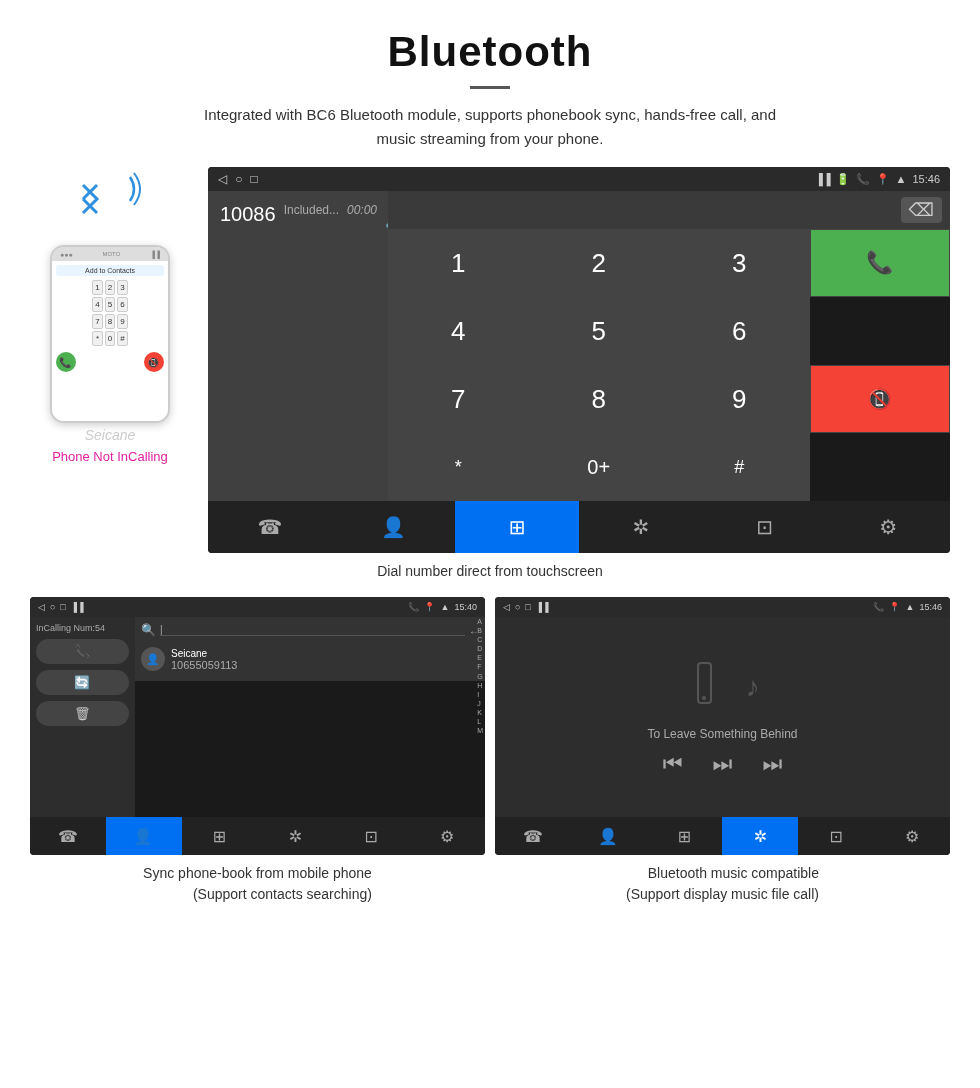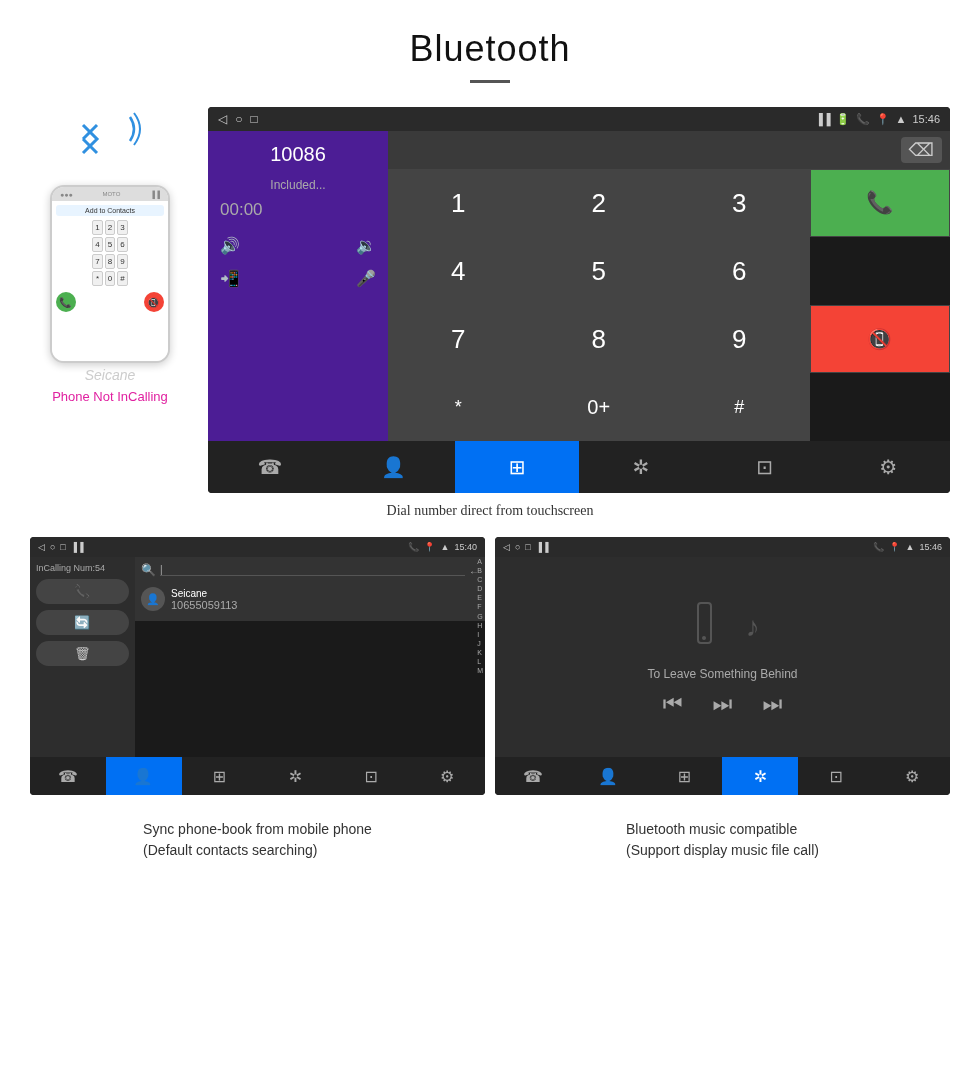--- a/index.html
+++ b/index.html
@@ -10,22 +10,22 @@
       min-height: 1088px;
       overflow-x: hidden;
     }
 
     
     .header {
       text-align: center;
       padding: 28px 20px 10px;
     }
     .header h1 {
-      font-size: 36px;
-      font-weight: normal;
+      font-size: 42px;
+      font-weight: bold;
       color: #111;
       letter-spacing: 1px;
     }
     .header-divider {
       width: 40px;
       height: 3px;
       background: #555;
       margin: 10px auto 14px;
     }
     .header-desc {
@@ -190,41 +190,42 @@
       font-size: 12px;
     }
     .status-right {
       display: flex;
       gap: 6px;
       align-items: center;
       color: #ccc;
       font-size: 11px;
     }
     .dialer-left {
-      background: #4c1d95;
+      background: #404040;
       width: 180px;
       padding: 12px;
       display: flex;
-      flex-direction: column;
+      flex-direction: row;
       gap: 8px;
     }
     .dialer-number {
       color: #fff;
       font-size: 20px;
       text-align: center;
       margin-bottom: 4px;
     }
     .dialer-status {
       color: #aaa;
       font-size: 12px;
       text-align: center;
     }
     .dialer-timer {
       color: #aaa;
-      font-size: 17px;
+      font-size: 12px;
+      font-style: italic;
     }
     .dialer-controls {
       display: flex;
       justify-content: space-between;
       margin-top: 8px;
     }
     .dialer-ctrl-icon {
       color: #ccc;
       font-size: 16px;
     }
@@ -307,41 +308,40 @@
       background: #0070f3;
       color: #fff;
     }
 
     
     .dial-caption {
       text-align: center;
       font-size: 14px;
       color: #333;
       margin: 10px 0 18px;
-      font-family: Liberation Serif, serif;
     }
 
     
     .bottom-screenshots {
       display: flex;
       gap: 10px;
       padding: 0 30px;
       margin-bottom: 20px;
     }
     .screenshot-block {
       flex: 1;
       display: flex;
       flex-direction: column;
       align-items: center;
     }
     .screenshot-caption {
       font-size: 14px;
       color: #333;
-      text-align: left;
-      margin-top: 24px;
+      text-align: right;
+      margin-top: 8px;
       line-height: 1.5;
     }
 
     
     .small-car-unit {
       width: 100%;
       background: #1a1a1a;
       border-radius: 4px;
       overflow: hidden;
     }
@@ -481,20 +481,21 @@
       align-items: center;
     }
     .music-ctrl { color: #aaa; font-size: 22px; }
   </style>
 </head>
 <body>
 
 <div class="header">
   <h1>Bluetooth</h1>
   <div class="header-divider"></div>
+  <p class="header-desc">Integrated with BC6 Bluetooth module, supports phonebook sync, hands-free call, and music streaming from your phone.</p>
 </div>
 
 <div class="main-content">
 
   <div class="phone-side">
 
     <div class="bluetooth-icon-area">
       <span class="wifi-waves" style="position:absolute;right:8px;top:2px;">
         <svg width="30" height="40" viewBox="0 0 30 40">
           <path d="M18 8 Q26 20 18 32" stroke="#3090e0" stroke-width="2.5" fill="none"></path>
@@ -678,21 +679,21 @@
         <div class="small-nav-item">☎</div>
         <div class="small-nav-item active">👤</div>
         <div class="small-nav-item">⊞</div>
         <div class="small-nav-item">✲</div>
         <div class="small-nav-item">⊡</div>
         <div class="small-nav-item">⚙</div>
       </div>
     </div>
     <div class="screenshot-caption">
       <span>Sync phone-book from mobile phone</span><br>
-      <span>(Default contacts searching)</span>
+      <span>(Support contacts searching)</span>
     </div>
   </div>
 
   <div class="screenshot-block">
     <div class="small-car-unit">
       <div class="small-status-bar">
         <div class="small-status-left">
           <span>◁</span>
           <span>○</span>
           <span>□</span>

